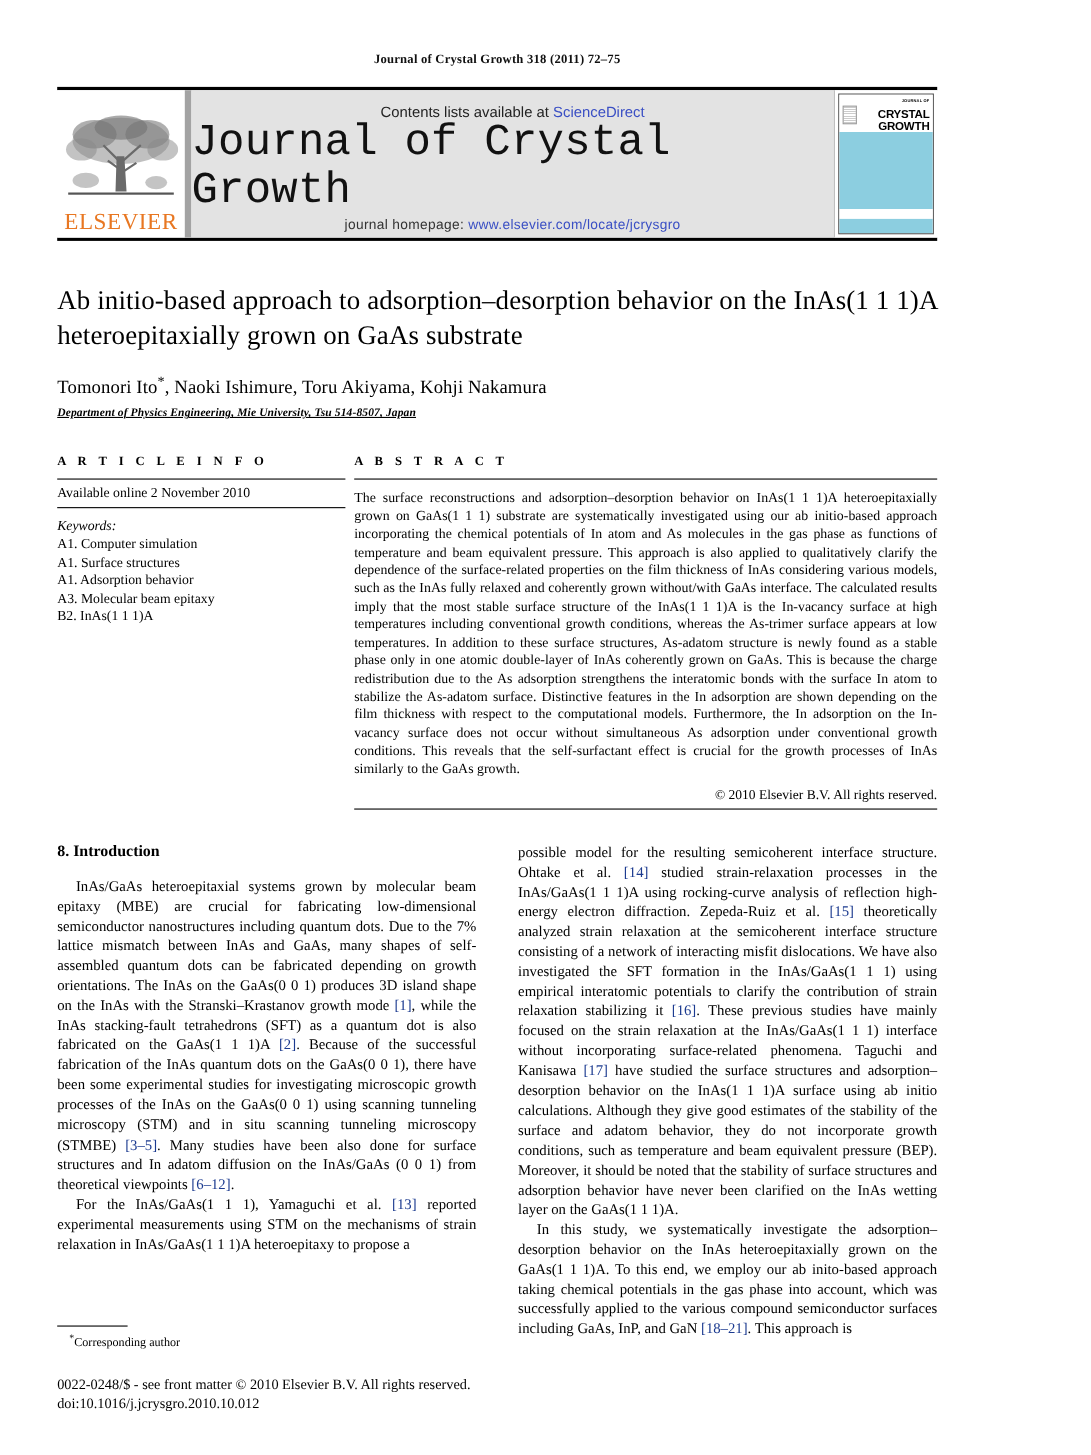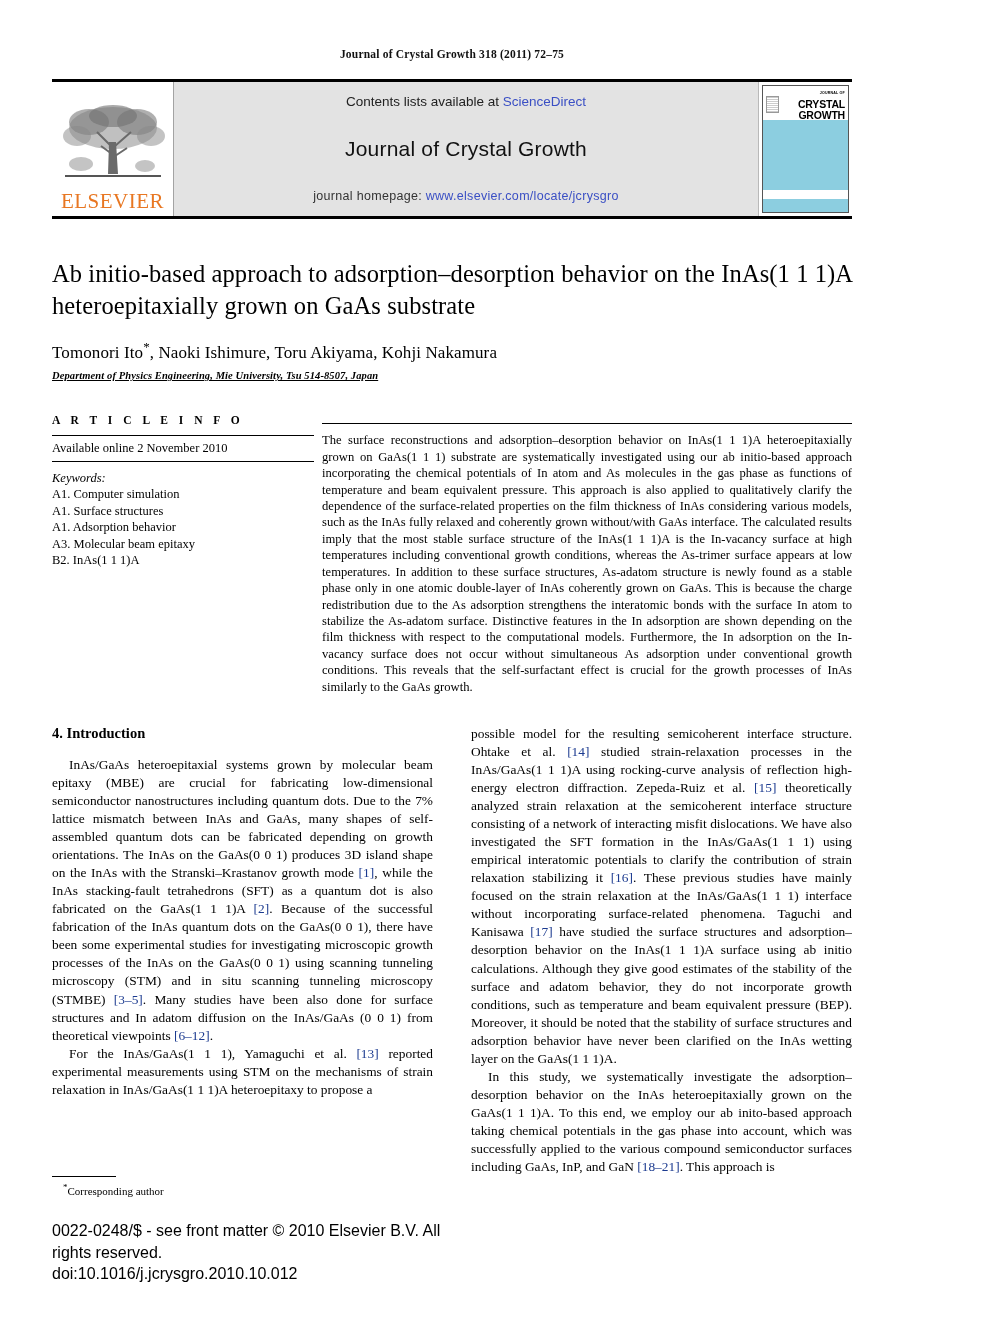--- a/index.html
+++ b/index.html
@@ -42,21 +42,21 @@
     border-top: 3px solid #000;
     border-bottom: 3px solid #000;
     height: 134px;
     display: flex;
     align-items: stretch;
     position: relative;
   }
   .elsevier-logo {
     width: 122px;
     flex: 0 0 122px;
-    border-right: 1px solid #a3a3a3;
+    border-right: 6px solid #a3a3a3;
     display: flex;
     flex-direction: column;
     justify-content: flex-end;
     align-items: center;
     padding-bottom: 4px;
     box-sizing: border-box;
     background: #fff;
   }
   .tree-svg { display:block; }
   .elsevier-word {
@@ -80,22 +80,22 @@
   }
   .contents-line {
     font-family: "Liberation Sans", sans-serif;
     font-size: 13.5px;
     color: #222;
   }
   .contents-line .sd {
     color: #3a4fc4;
   }
   .journal-name {
-    font-family: Liberation Sans, sans-serif;
-    font-size: 21px;
+    font-family: Liberation Mono, monospace;
+    font-size: 40px;
     color: #111;
     letter-spacing: 0.2px;
     line-height: 1.1;
   }
   .homepage-line {
     font-family: "Liberation Sans", sans-serif;
     font-size: 12.5px;
     color: #333;
     letter-spacing: 0.3px;
   }
@@ -276,22 +276,22 @@
   .foot-line {
     font-family: Liberation Serif, serif;
     font-size: 11px;
     line-height: 1.38;
   }
   .foot-line sup { font-size: 9px; }
   .foot-em { font-style: italic; }
   .foot-indent { padding-left: 11px; }
   .issn-block { margin-top: 21px; }
   .issn-line {
-    font-family: Liberation Sans, sans-serif;
-    font-size: 16px;
+    font-family: Liberation Serif, serif;
+    font-size: 13px;
     line-height: 1.35;
   }
 </style>
 </head>
 <body>
 
 <div class="page">
 
   <div class="running-head">Journal of Crystal Growth 318 (2011) 72–75</div>
 
@@ -359,28 +359,30 @@
       <div class="avail-online">Available online 2 November 2010</div>
       <div class="kw-head">Keywords:</div>
       <div class="kw-item">A1. Computer simulation</div>
       <div class="kw-item">A1. Surface structures</div>
       <div class="kw-item">A1. Adsorption behavior</div>
       <div class="kw-item">A3. Molecular beam epitaxy</div>
       <div class="kw-item">B2. InAs(1 1 1)A</div>
     </div>
 
     <div class="col-abstract">
+      <div class="sec-head">A B S T R A C T</div>
       <div class="rule-top"></div>
       <div class="abstract-body">The surface reconstructions and adsorption–desorption behavior on InAs(1 1 1)A heteroepitaxially grown on GaAs(1 1 1) substrate are systematically investigated using our ab initio-based approach incorporating the chemical potentials of In atom and As molecules in the gas phase as functions of temperature and beam equivalent pressure. This approach is also applied to qualitatively clarify the dependence of the surface-related properties on the film thickness of InAs considering various models, such as the InAs fully relaxed and coherently grown without/with GaAs interface. The calculated results imply that the most stable surface structure of the InAs(1 1 1)A is the In-vacancy surface at high temperatures including conventional growth conditions, whereas the As-trimer surface appears at low temperatures. In addition to these surface structures, As-adatom structure is newly found as a stable phase only in one atomic double-layer of InAs coherently grown on GaAs. This is because the charge redistribution due to the As adsorption strengthens the interatomic bonds with the surface In atom to stabilize the As-adatom surface. Distinctive features in the In adsorption are shown depending on the film thickness with respect to the computational models. Furthermore, the In adsorption on the In-vacancy surface does not occur without simultaneous As adsorption under conventional growth conditions. This reveals that the self-surfactant effect is crucial for the growth processes of InAs similarly to the GaAs growth.</div>
+      <div class="copyright">© 2010 Elsevier B.V. All rights reserved.</div>
     </div>
   </div>
 
   <div class="body-cols">
     <div class="bcol">
-      <h2 class="sec-title">4.  Introduction</h2>
+      <h2 class="sec-title">8.  Introduction</h2>
       <p class="ptext"><span>InAs/GaAs heteroepitaxial systems grown by molecular beam epitaxy (MBE) are crucial for fabricating low-dimensional semiconductor nanostructures including quantum dots. Due to the 7% lattice mismatch between InAs and GaAs, many shapes of self-assembled quantum dots can be fabricated depending on growth orientations. The InAs on the GaAs(0 0 1) produces 3D island shape on the InAs with the Stranski–Krastanov growth mode <span class="ref">[1]</span>, while the InAs stacking-fault tetrahedrons (SFT) as a quantum dot is also fabricated on the GaAs(1 1 1)A <span class="ref">[2]</span>. Because of the successful fabrication of the InAs quantum dots on the GaAs(0 0 1), there have been some experimental studies for investigating microscopic growth processes of the InAs on the GaAs(0 0 1) using scanning tunneling microscopy (STM) and in situ scanning tunneling microscopy (STMBE) <span class="ref">[3–5]</span>. Many studies have been also done for surface structures and In adatom diffusion on the InAs/GaAs (0 0 1) from theoretical viewpoints <span class="ref">[6–12]</span>.</span></p>
       <p class="ptext"><span>For the InAs/GaAs(1 1 1), Yamaguchi et al. <span class="ref">[13]</span> reported experimental measurements using STM on the mechanisms of strain relaxation in InAs/GaAs(1 1 1)A heteroepitaxy to propose a</span></p>
     </div>
     <div class="bcol">
       <p class="ptext noindent"><span>possible model for the resulting semicoherent interface structure. Ohtake et al. <span class="ref">[14]</span> studied strain-relaxation processes in the InAs/GaAs(1 1 1)A using rocking-curve analysis of reflection high-energy electron diffraction. Zepeda-Ruiz et al. <span class="ref">[15]</span> theoretically analyzed strain relaxation at the semicoherent interface structure consisting of a network of interacting misfit dislocations. We have also investigated the SFT formation in the InAs/GaAs(1 1 1) using empirical interatomic potentials to clarify the contribution of strain relaxation stabilizing it <span class="ref">[16]</span>. These previous studies have mainly focused on the strain relaxation at the InAs/GaAs(1 1 1) interface without incorporating surface-related phenomena. Taguchi and Kanisawa <span class="ref">[17]</span> have studied the surface structures and adsorption–desorption behavior on the InAs(1 1 1)A surface using ab initio calculations. Although they give good estimates of the stability of the surface and adatom behavior, they do not incorporate growth conditions, such as temperature and beam equivalent pressure (BEP). Moreover, it should be noted that the stability of surface structures and adsorption behavior have never been clarified on the InAs wetting layer on the GaAs(1 1 1)A.</span></p>
       <p class="ptext"><span>In this study, we systematically investigate the adsorption–desorption behavior on the InAs heteroepitaxially grown on the GaAs(1 1 1)A. To this end, we employ our ab inito-based approach taking chemical potentials in the gas phase into account, which was successfully applied to the various compound semiconductor surfaces including GaAs, InP, and GaN <span class="ref">[18–21]</span>. This approach is</span></p>
     </div>
   </div>
 
   <div class="footnote-zone">

